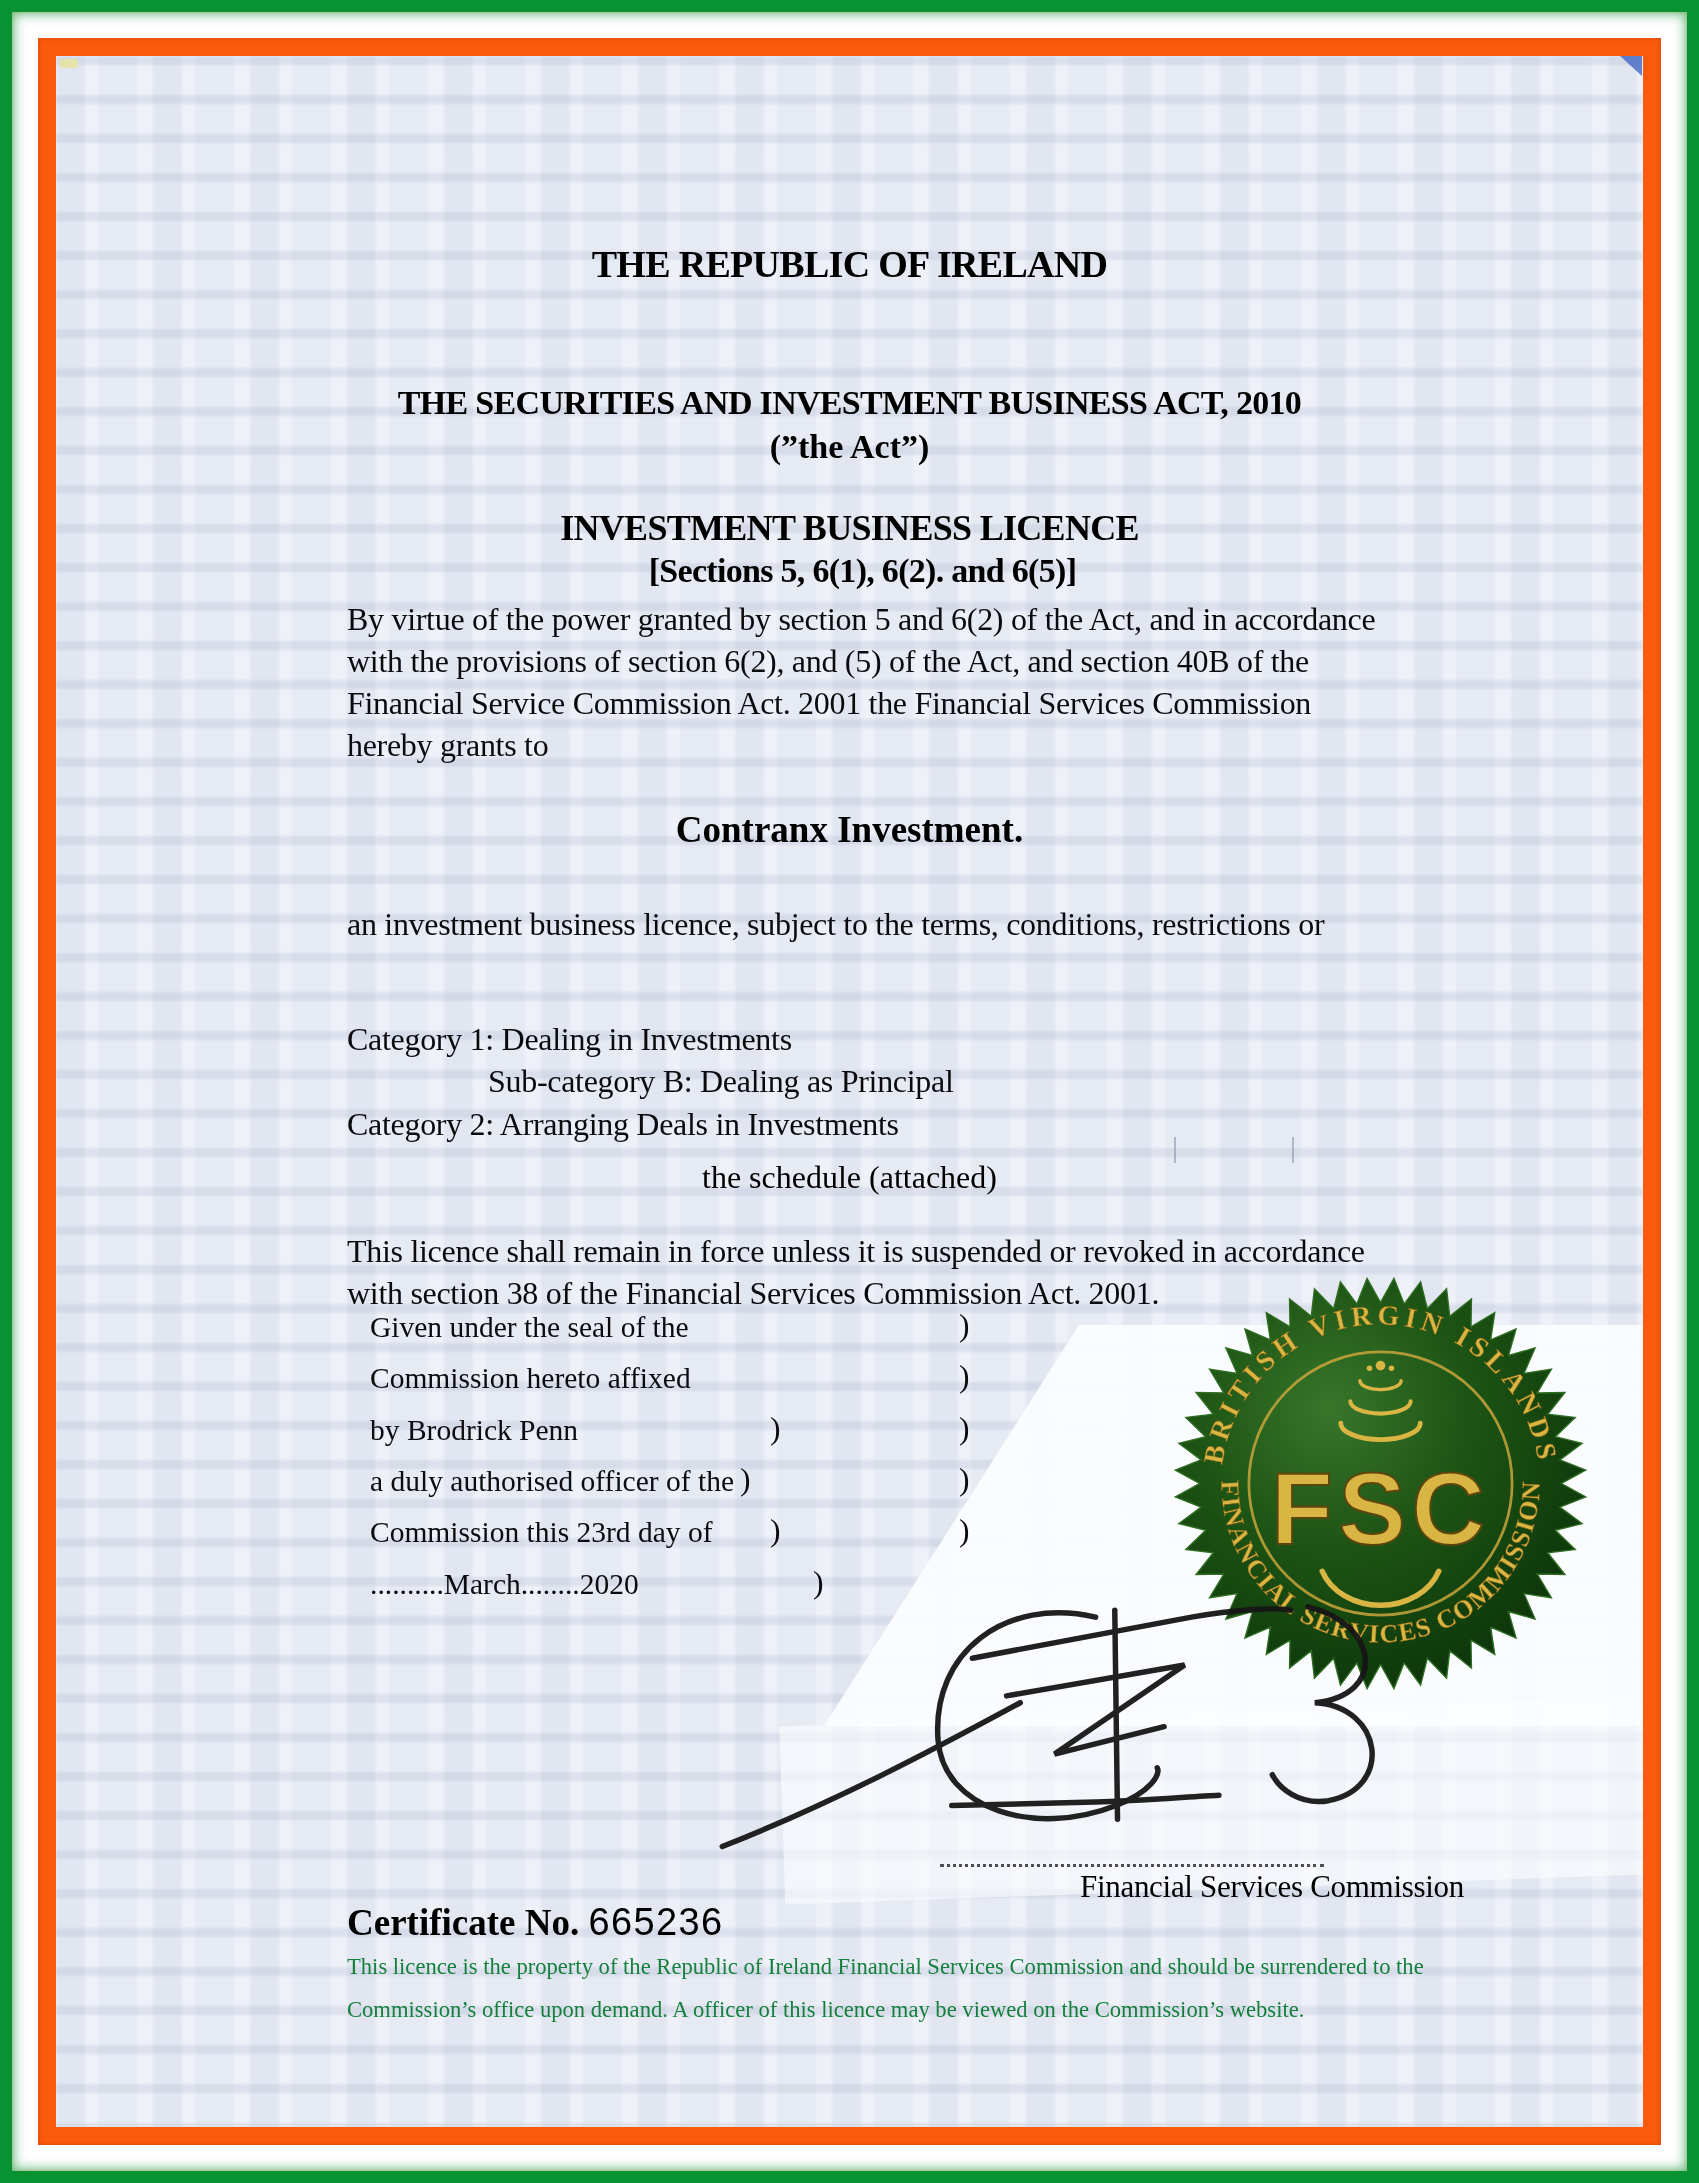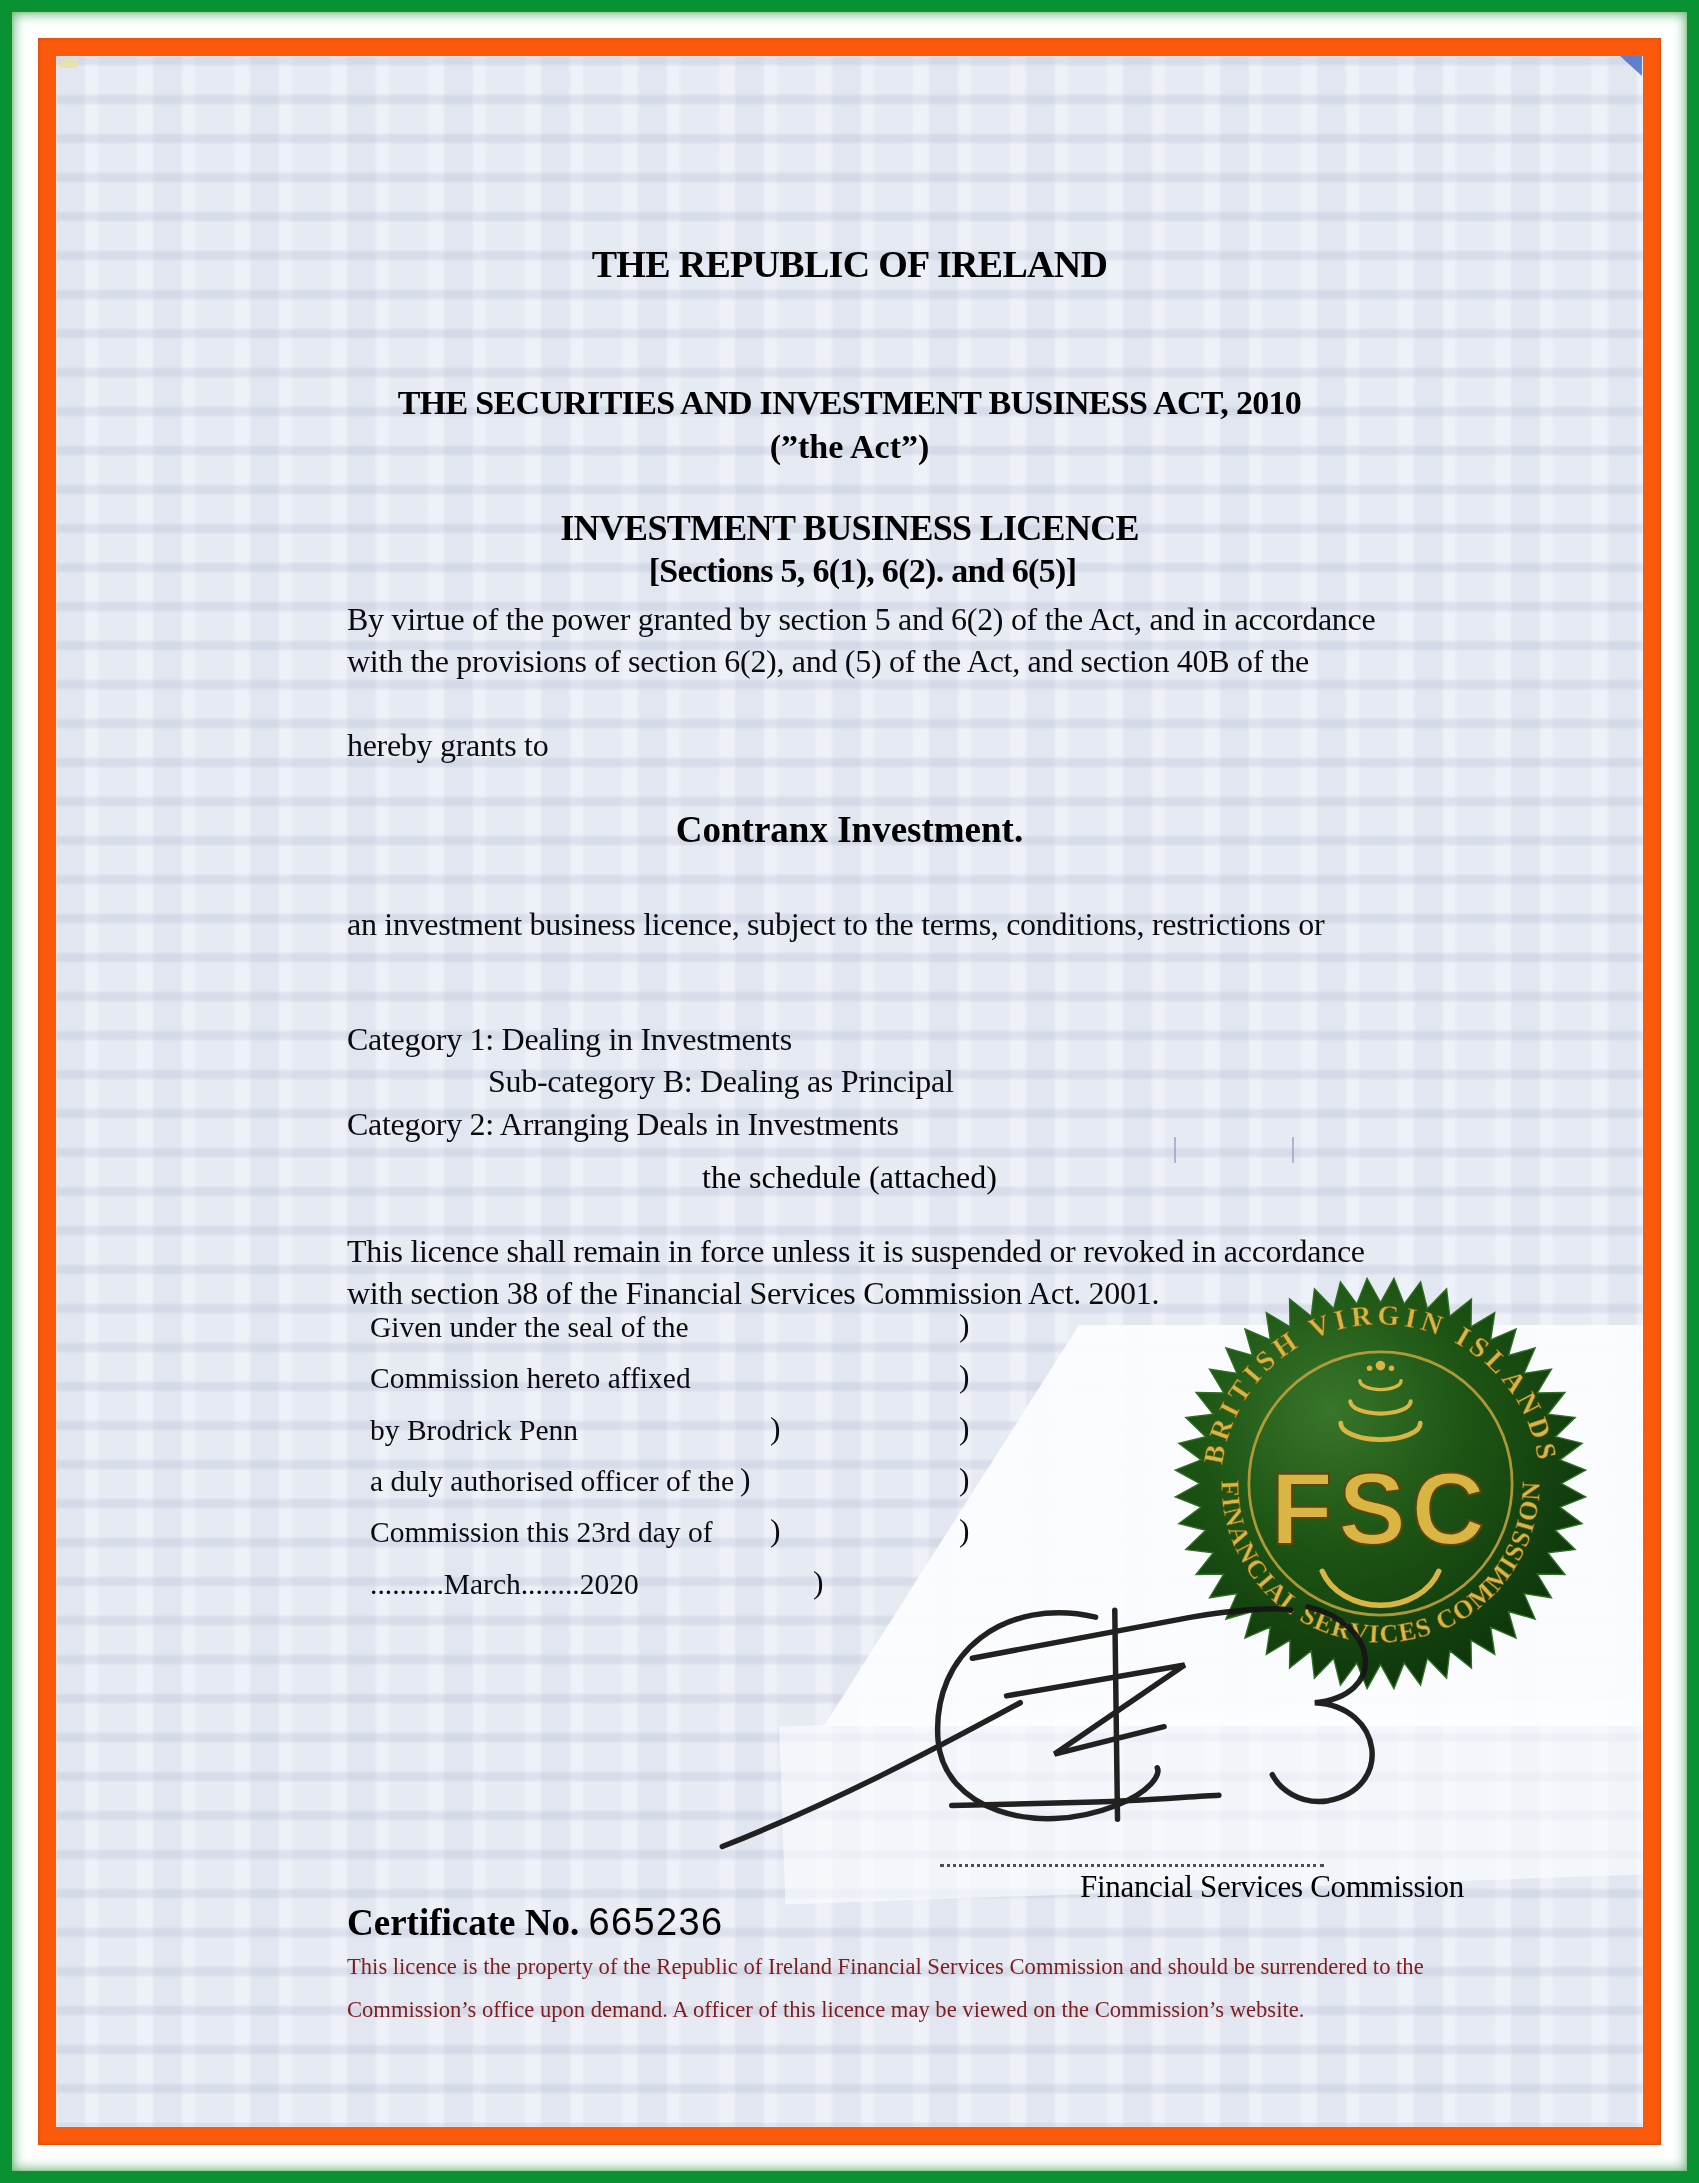--- a/index.html
+++ b/index.html
@@ -24,21 +24,21 @@
   .t-lic{top:451px;font-size:36px;letter-spacing:-0.7px;}
   .t-sec{top:496px;font-size:34px;letter-spacing:-0.7px;padding-left:26px;}
   .body-line{left:291px;width:1220px;font-size:32px;letter-spacing:-0.3px;color:#0b0b0f;}
   .grantee{top:752px;font-size:37px;}
   .att-row{left:314px;width:959px;font-size:29.5px;color:#0c0c10;}
   .paren{position:absolute;top:-2.7px;font-size:31.5px;}
   .dotline{top:1808px;left:884px;width:384px;border-top:3.4px dotted #4c4c52;height:0;}
   .caption{top:1813px;left:1024px;font-size:31px;letter-spacing:-0.3px;}
   .cert{top:1845px;left:291px;font-size:37px;}
   .cert-num{font-family:"Liberation Sans","DejaVu Sans",sans-serif;font-weight:400;font-size:38px;letter-spacing:1.4px;}
-  .fine{left:291px;width:1206px;font-size:22.6px;color:#7f1d1d;}
+  .fine{left:291px;width:1206px;font-size:22.6px;color:#15803d;}
   .whitepatch{left:768px;top:1269px;width:850px;height:401px;background:rgba(252,253,255,.92);
       clip-path:polygon(30% 0,100% 0,100% 100%,0 100%);}
   .whitepatch2{left:726px;top:1655px;width:891px;height:178px;background:rgba(252,253,255,.6);
       transform:rotate(-2deg);}
   .tick{width:2.1px;height:26px;background:#8a93b0;opacity:.6;}
   .corner-tri{left:1564px;top:0;width:0;height:0;border-top:20.6px solid #4a6fc4;border-left:22px solid transparent;opacity:.85;}
   .speck{left:4.1px;top:2.7px;width:18px;height:9.6px;background:#e8e39a;opacity:.8;border-radius:2.1px;}
   svg text{font-family:"Liberation Serif","DejaVu Serif",serif;}
   .fsc-letters{font-family:"Liberation Sans","DejaVu Sans",sans-serif;}
 </style>
@@ -54,20 +54,21 @@
     <div class="abs speck"></div>
 
     <div class="abs ctr bold t-country">THE REPUBLIC OF IRELAND</div>
     <div class="abs ctr bold t-act">THE SECURITIES AND INVESTMENT BUSINESS ACT, 2010</div>
     <div class="abs ctr bold t-alias">(”the Act”)</div>
     <div class="abs ctr bold t-lic">INVESTMENT BUSINESS LICENCE</div>
     <div class="abs ctr bold t-sec">[Sections 5, 6(1), 6(2). and 6(5)]</div>
 
     <div class="abs body-line" style="top:545px">By virtue of the power granted by section 5 and 6(2) of the Act, and in accordance</div>
     <div class="abs body-line" style="top:587px">with the provisions of section 6(2), and (5) of the Act, and section 40B of the</div>
+    <div class="abs body-line" style="top:629px">Financial Service Commission Act. 2001 the Financial Services Commission</div>
     <div class="abs body-line" style="top:671px">hereby grants to</div>
 
     <div class="abs ctr bold grantee">Contranx Investment.</div>
 
     <div class="abs body-line" style="top:850px">an investment business licence, subject to the terms, conditions, restrictions or</div>
 
     <div class="abs body-line" style="top:965px">Category 1: Dealing in Investments</div>
     <div class="abs body-line" style="top:1007px;left:432px">Sub-category B: Dealing as Principal</div>
     <div class="abs body-line" style="top:1050px">Category 2: Arranging Deals in Investments</div>
 

